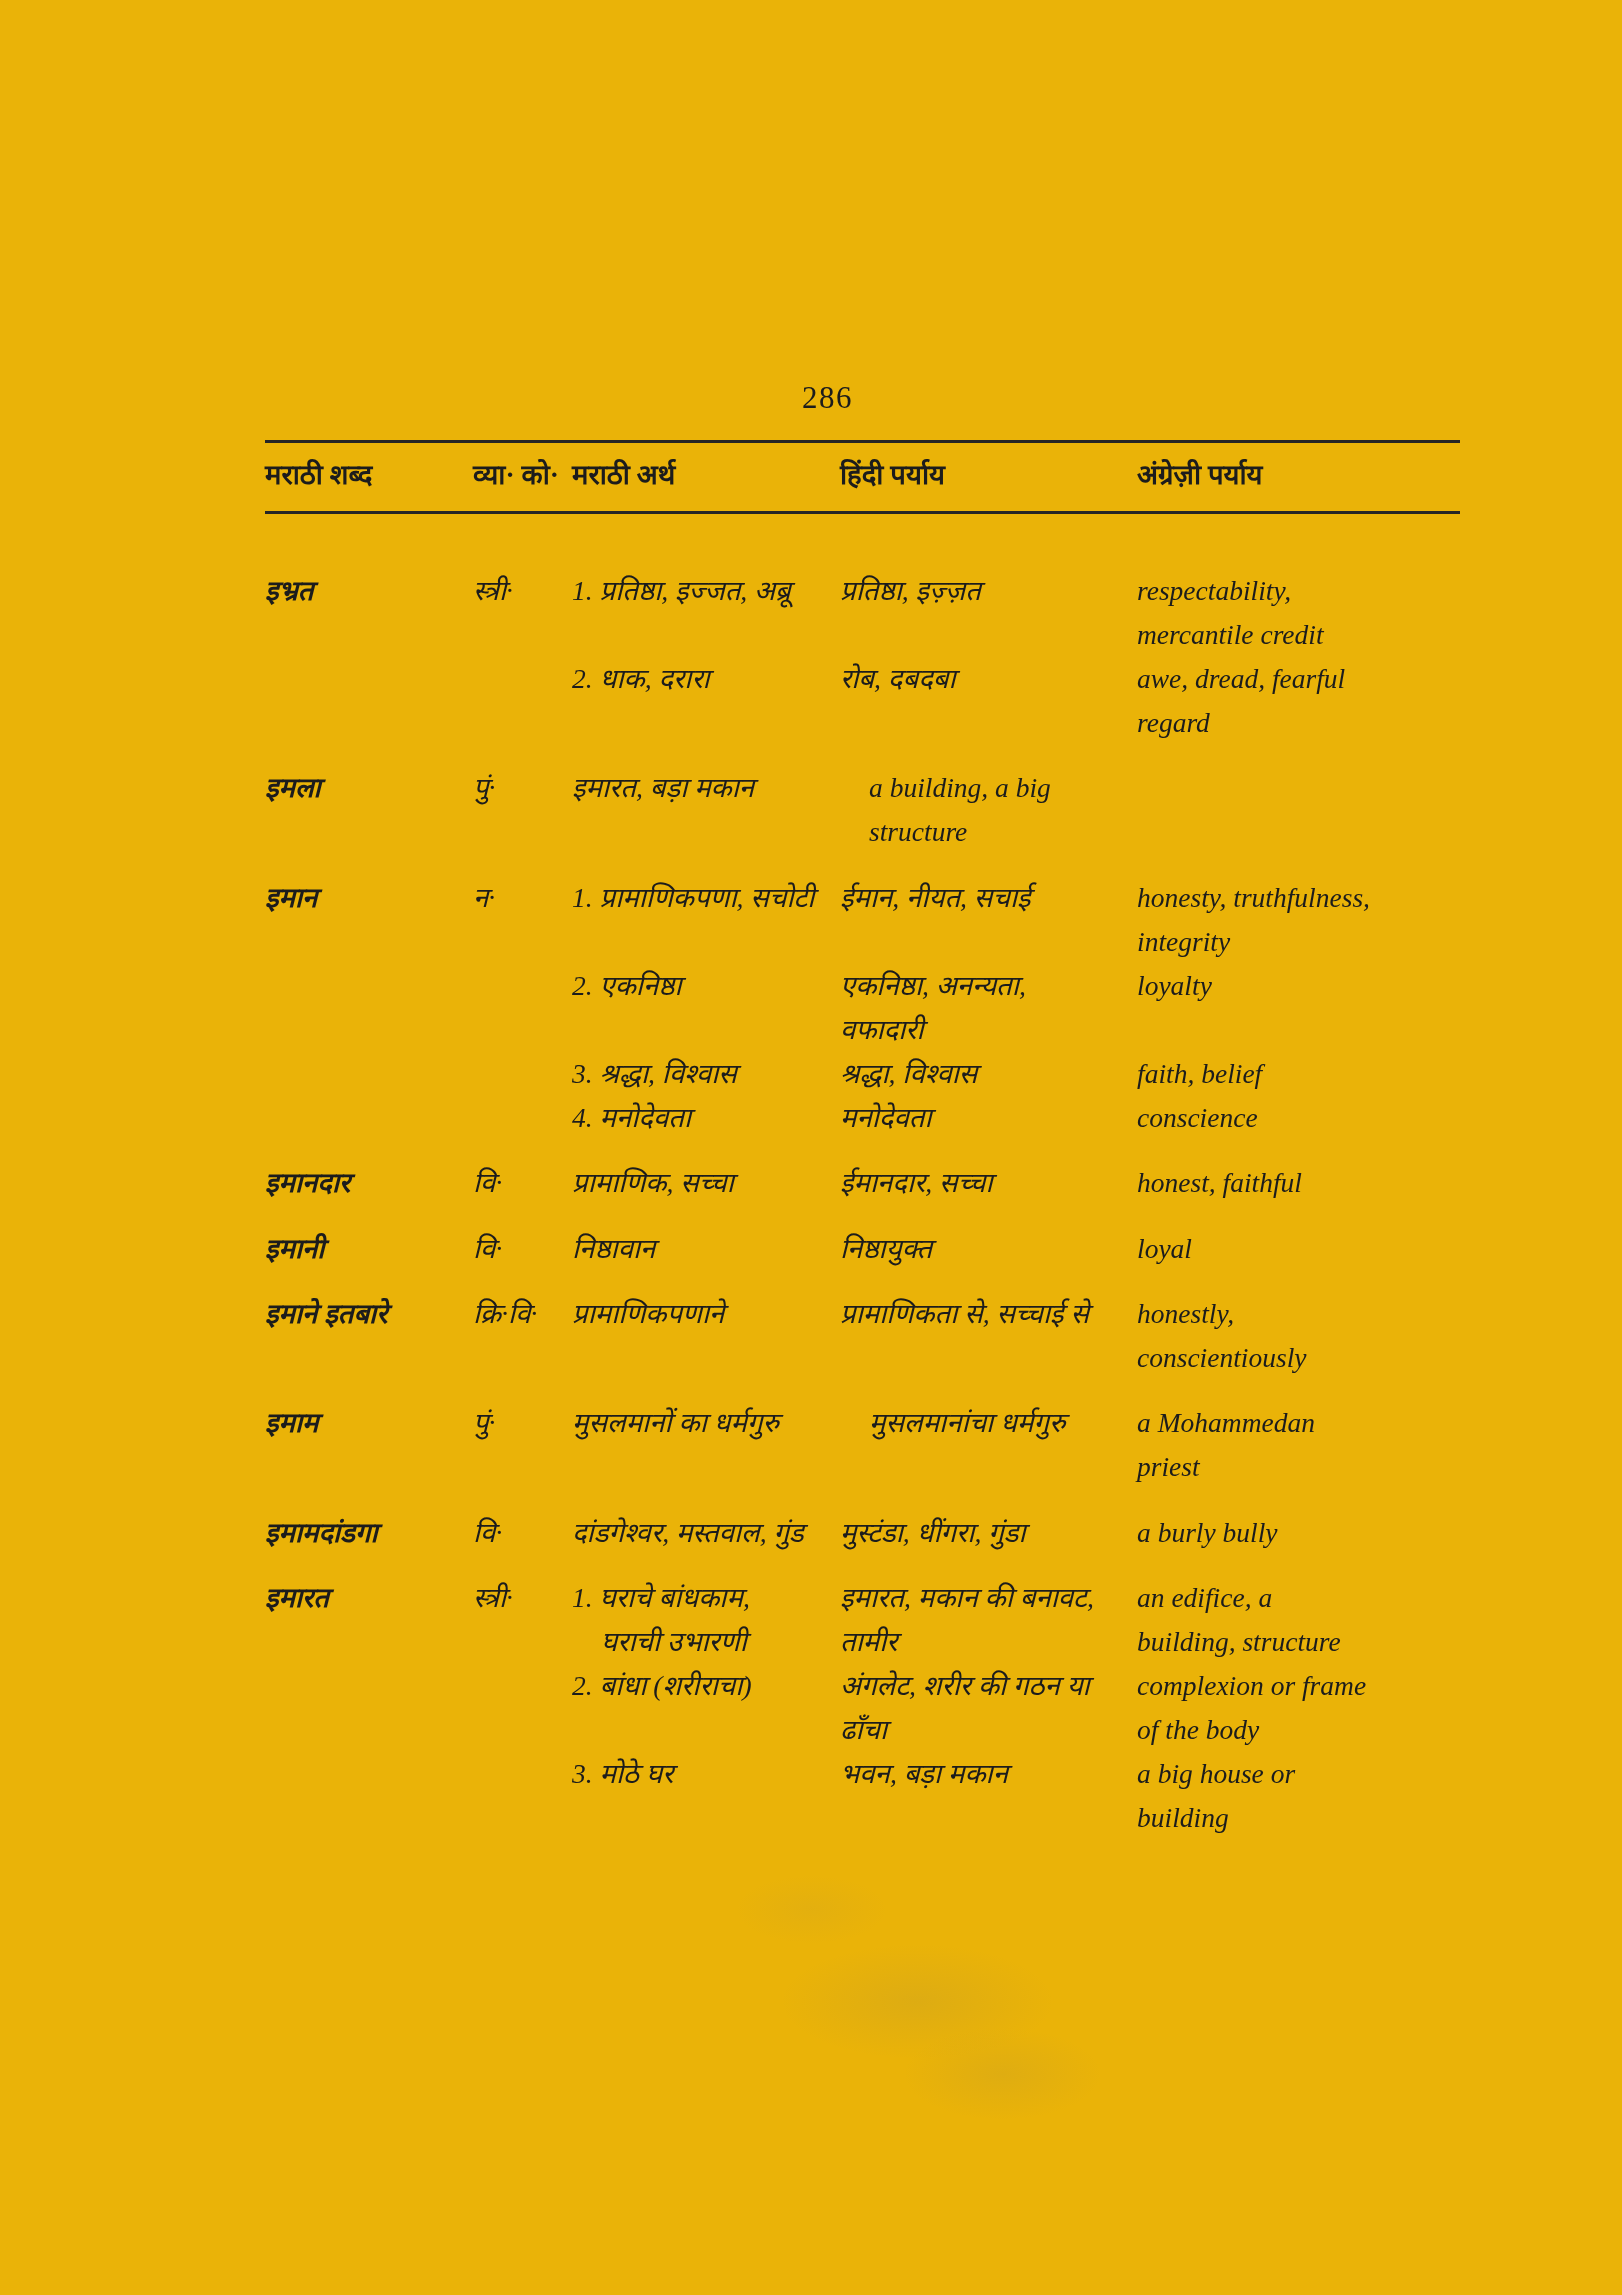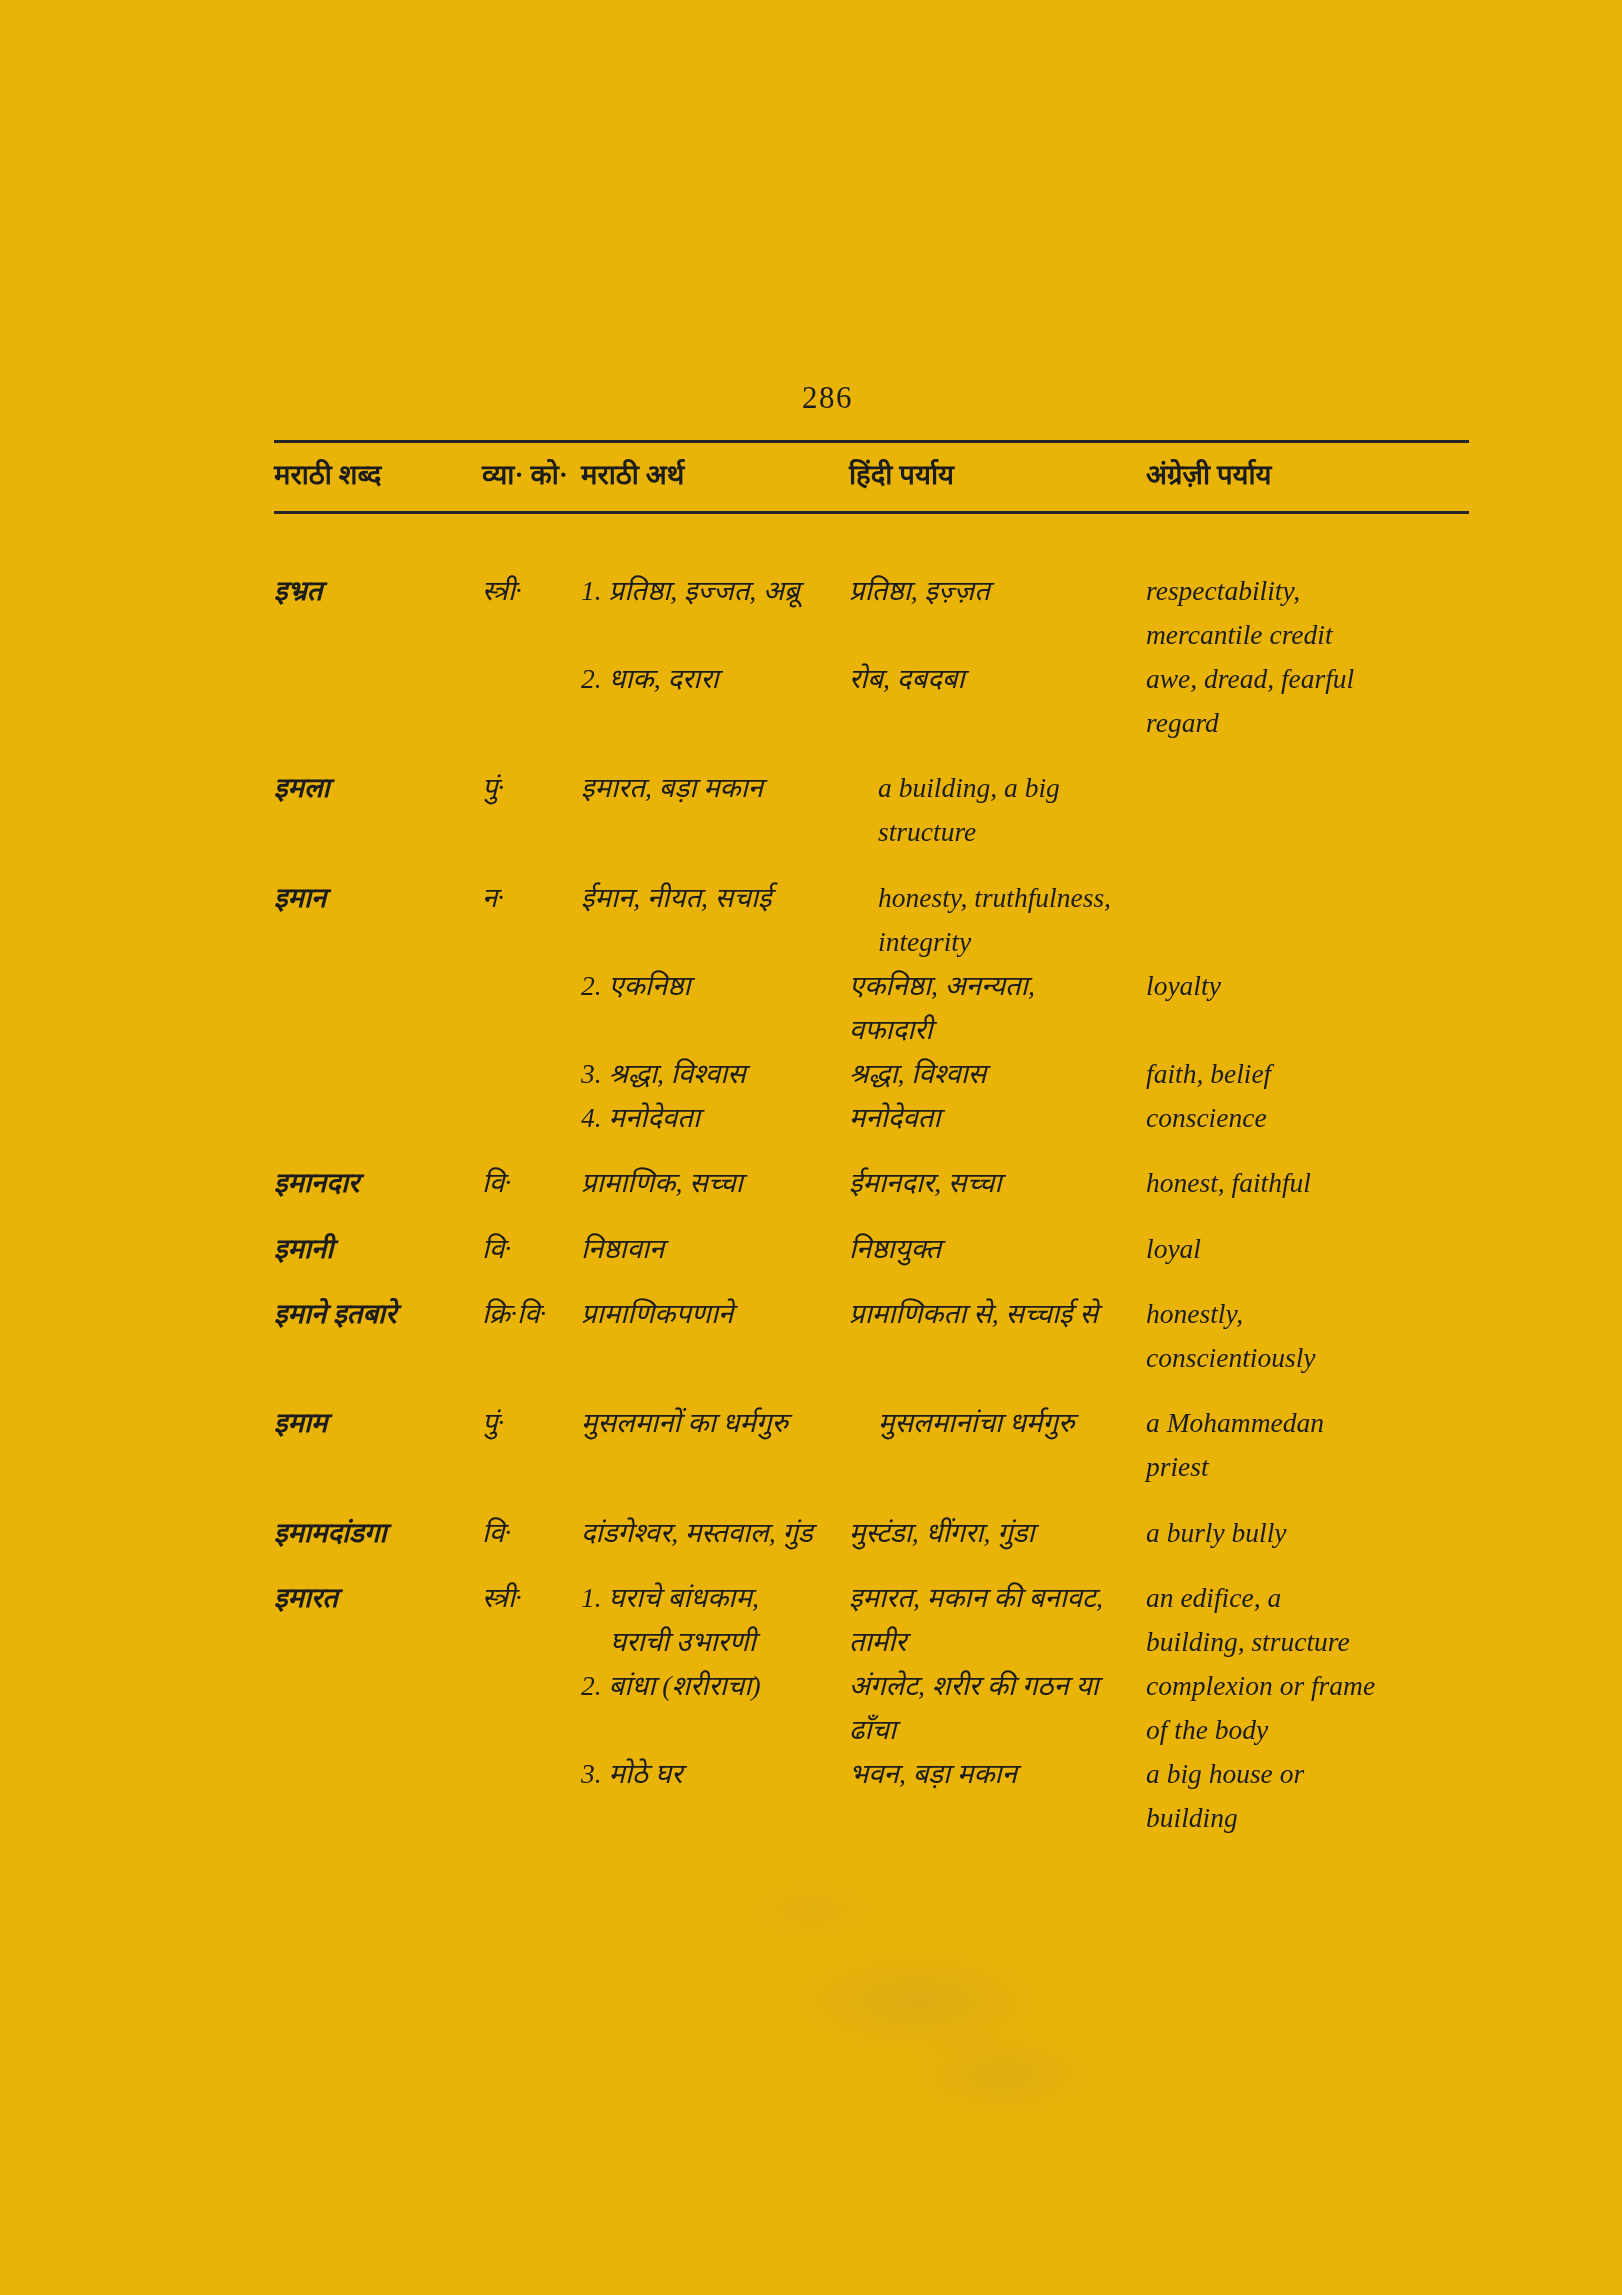--- a/index.html
+++ b/index.html
@@ -9,21 +9,21 @@
     background:#eab308;
     overflow:hidden;
     font-family:"Liberation Serif","DejaVu Serif",serif;
     color:#1c1c1c;
   }
   .page-number{
     position:absolute;left:802px;top:380px;
     font-size:31px;letter-spacing:1.5px;
   }
   .dict-table{
-    position:absolute;left:274px;top:440px;width:1195px;
+    position:absolute;left:265px;top:440px;width:1195px;
   }
   .header-row{
     display:flex;
     border-top:3.8px solid #262626;
     border-bottom:3.8px solid #262626;
     padding:12.2px 0 18.4px 0;
     font-weight:bold;
     font-size:27.5px;
   }
   .entries{padding-top:37px;font-style:italic;}
@@ -122,20 +122,23 @@
         </div>
         <div class="entry">
           <div class="col1 cell headword">
             <div class="line">इमान</div>
           </div>
           <div class="col2 cell">
             <div class="line">न·</div>
           </div>
           <div class="senses">
             <div class="sense">
+              <div class="cell col3">
+                <div class="line">1. प्रामाणिकपणा, सचोटी</div>
+              </div>
               <div class="cell col4">
                 <div class="line">ईमान, नीयत, सचाई</div>
               </div>
               <div class="cell col5">
                 <div class="line">honesty, truthfulness,</div>
                 <div class="line">integrity</div>
               </div>
             </div>
             <div class="sense">
               <div class="cell col3">

